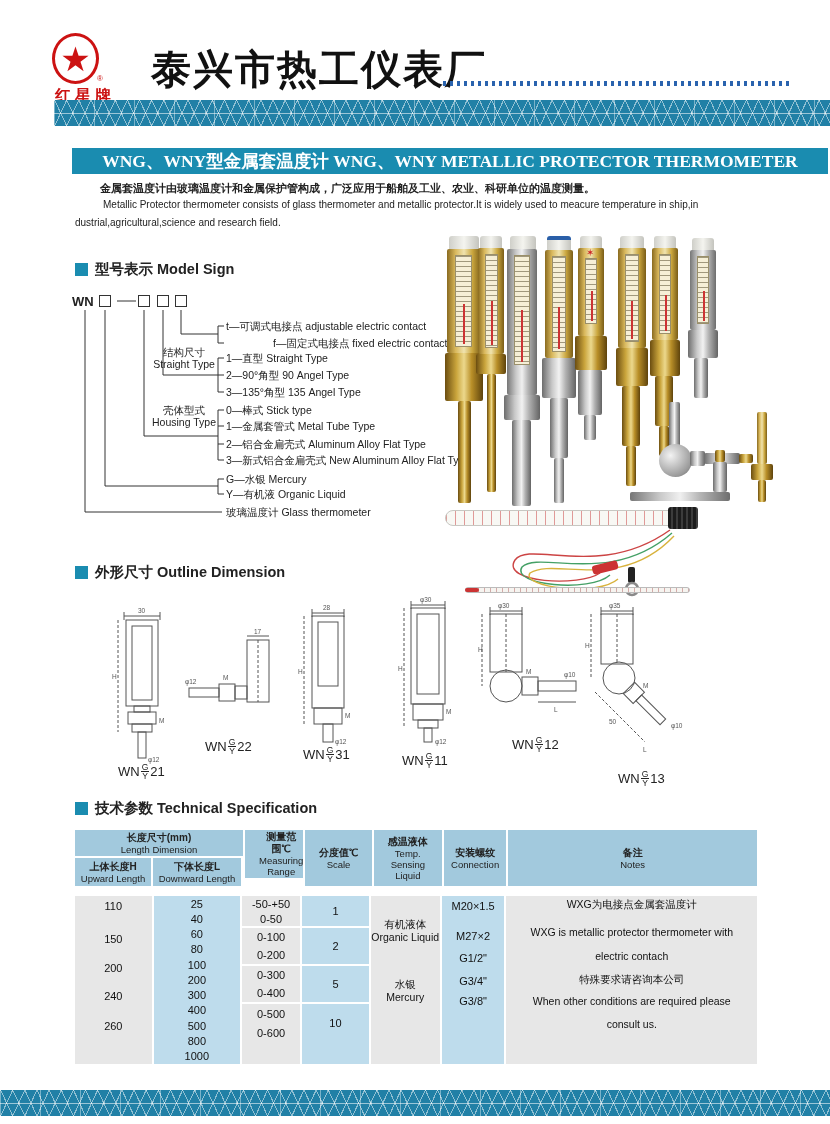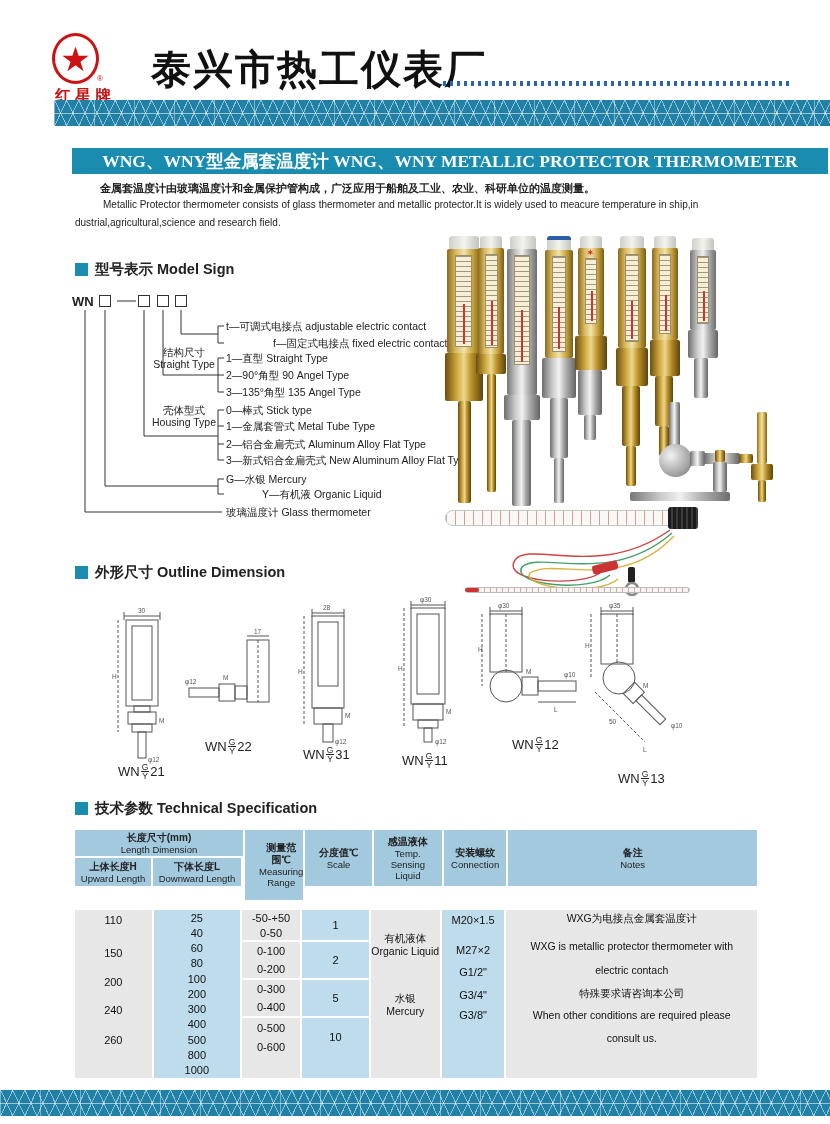--- a/index.html
+++ b/index.html
@@ -143,21 +143,21 @@
   <div class="tree-label" style="left:152px; top:404px;">
     <div>壳体型式</div>
     <div>Housing Type</div>
   </div>
   <div class="tree-item" style="left:226px; top:404px;">0—棒式 Stick type</div>
   <div class="tree-item" style="left:226px; top:420px;">1—金属套管式 Metal Tube Type</div>
   <div class="tree-item" style="left:226px; top:438px;">2—铝合金扁壳式 Aluminum Alloy Flat Type</div>
   <div class="tree-item" style="left:226px; top:454px;">3—新式铝合金扁壳式 New Aluminum Alloy Flat Type</div>
 
   <div class="tree-item" style="left:226px; top:473px;">G—水银 Mercury</div>
-  <div class="tree-item" style="left:226px; top:488px;margin-left:36px;">Y—有机液 Organic Liquid</div>
+  <div class="tree-item" style="left:226px; top:488px;">Y—有机液 Organic Liquid</div>
   <div class="tree-item" style="left:226px; top:506px;">玻璃温度计 Glass thermometer</div>
 
   <div>
 
     <div class="th-cap" style="left:449px;top:236px;width:30px;height:13px;"></div>
     <div class="th-body goldB" style="left:447px;top:249px;width:34px;height:104px;"></div>
     <div class="th-win" style="left:455px;top:255px;width:17px;height:92px;">
         <span class="th-merc" style="height:40px;"></span>
       </div>
     <div class="th-nut brassN" style="left:445px;top:353px;width:38px;height:48px;"></div>
@@ -432,21 +432,21 @@
           <div class="hcell" style="height:28px;width:76px;">
             <span class="hz">上体长度H</span>
             <span class="he">Upward Length</span>
           </div>
           <div class="hcell" style="height:28px;width:88px;">
             <span class="hz">下体长度L</span>
             <span class="he">Downward Length</span>
           </div>
         </div>
       </div>
-      <div class="hcell" style="width:59px;height:70px;padding-left:14px;">
+      <div class="hcell" style="width:59px;height:48px;padding-left:14px;">
         <span class="hz">测量范围℃</span>
         <span class="he">Measuring</span>
         <span class="he">Range</span>
       </div>
       <div class="hcell" style="width:68px;height:56px;">
         <span class="hz">分度值℃</span>
         <span class="he">Scale</span>
       </div>
       <div class="hcell" style="width:70px;height:56px;">
         <span class="hz">感温液体</span>

